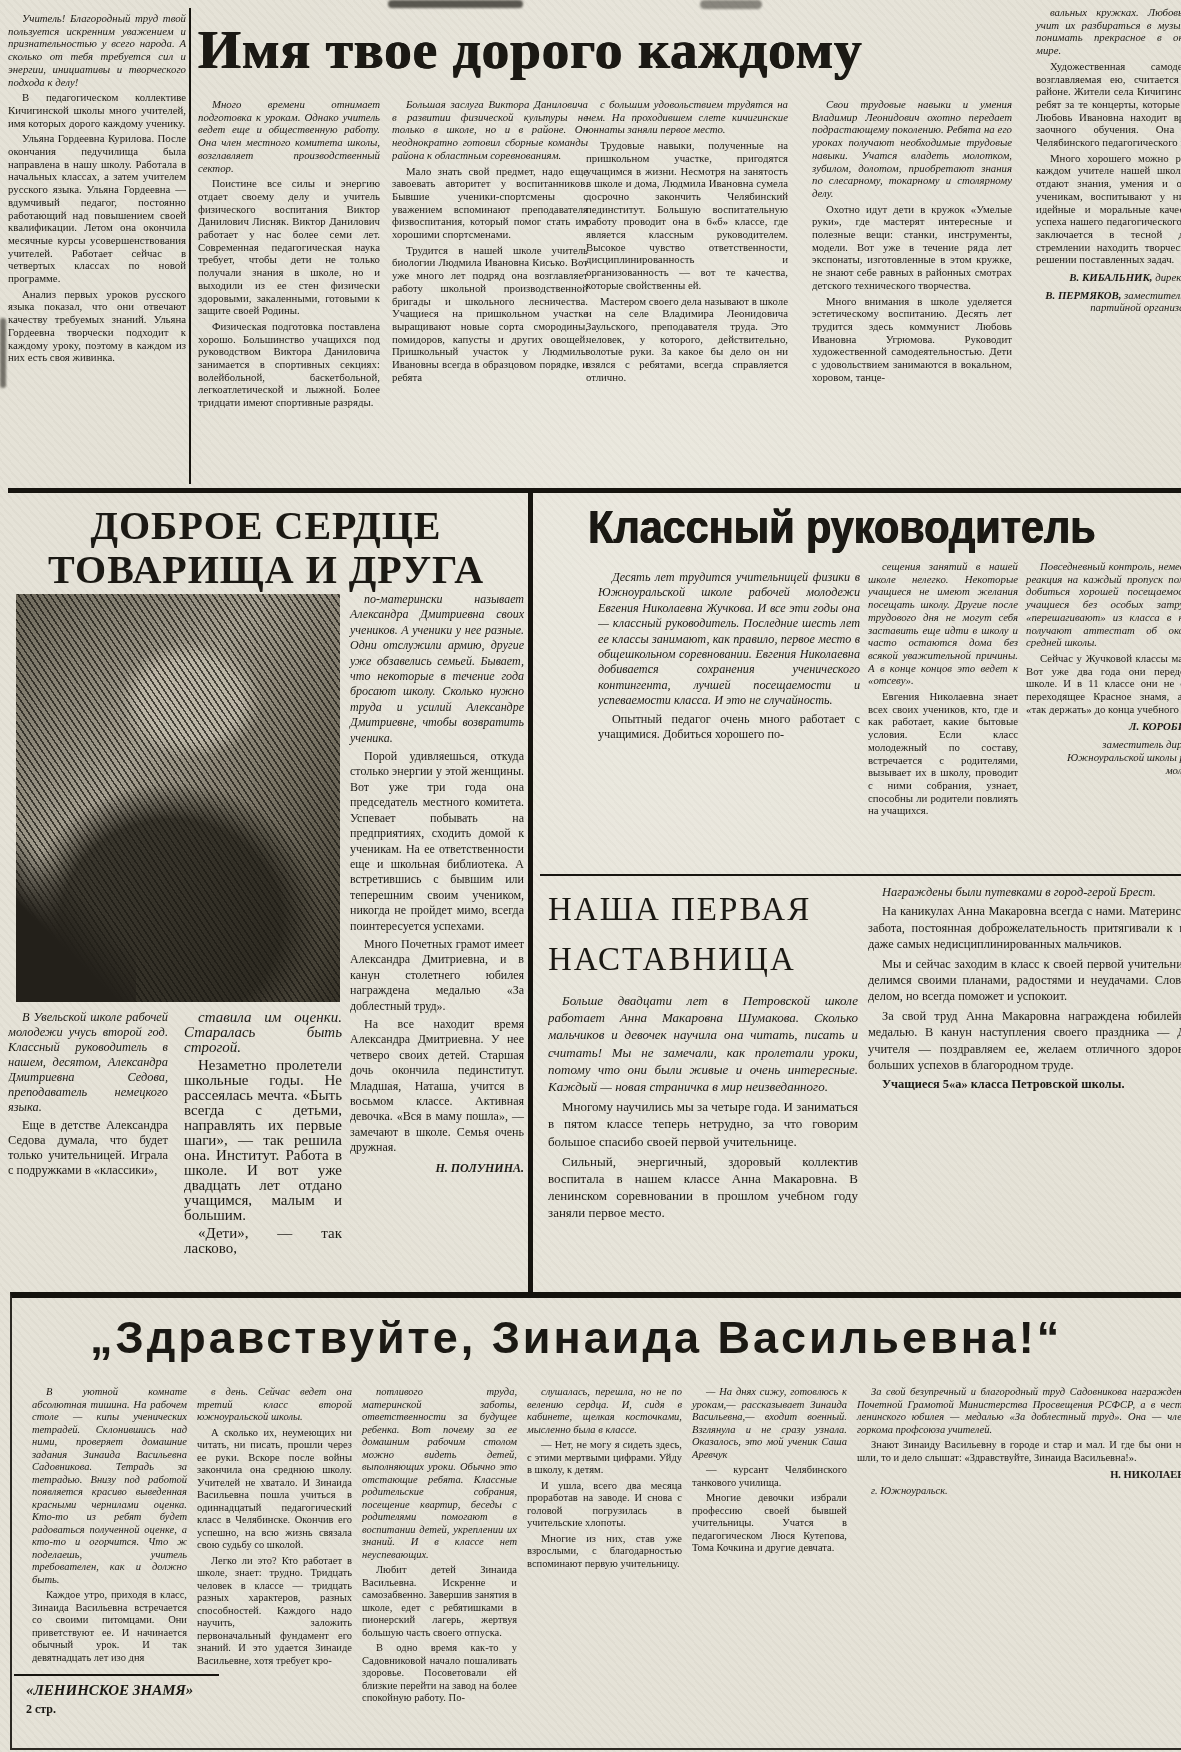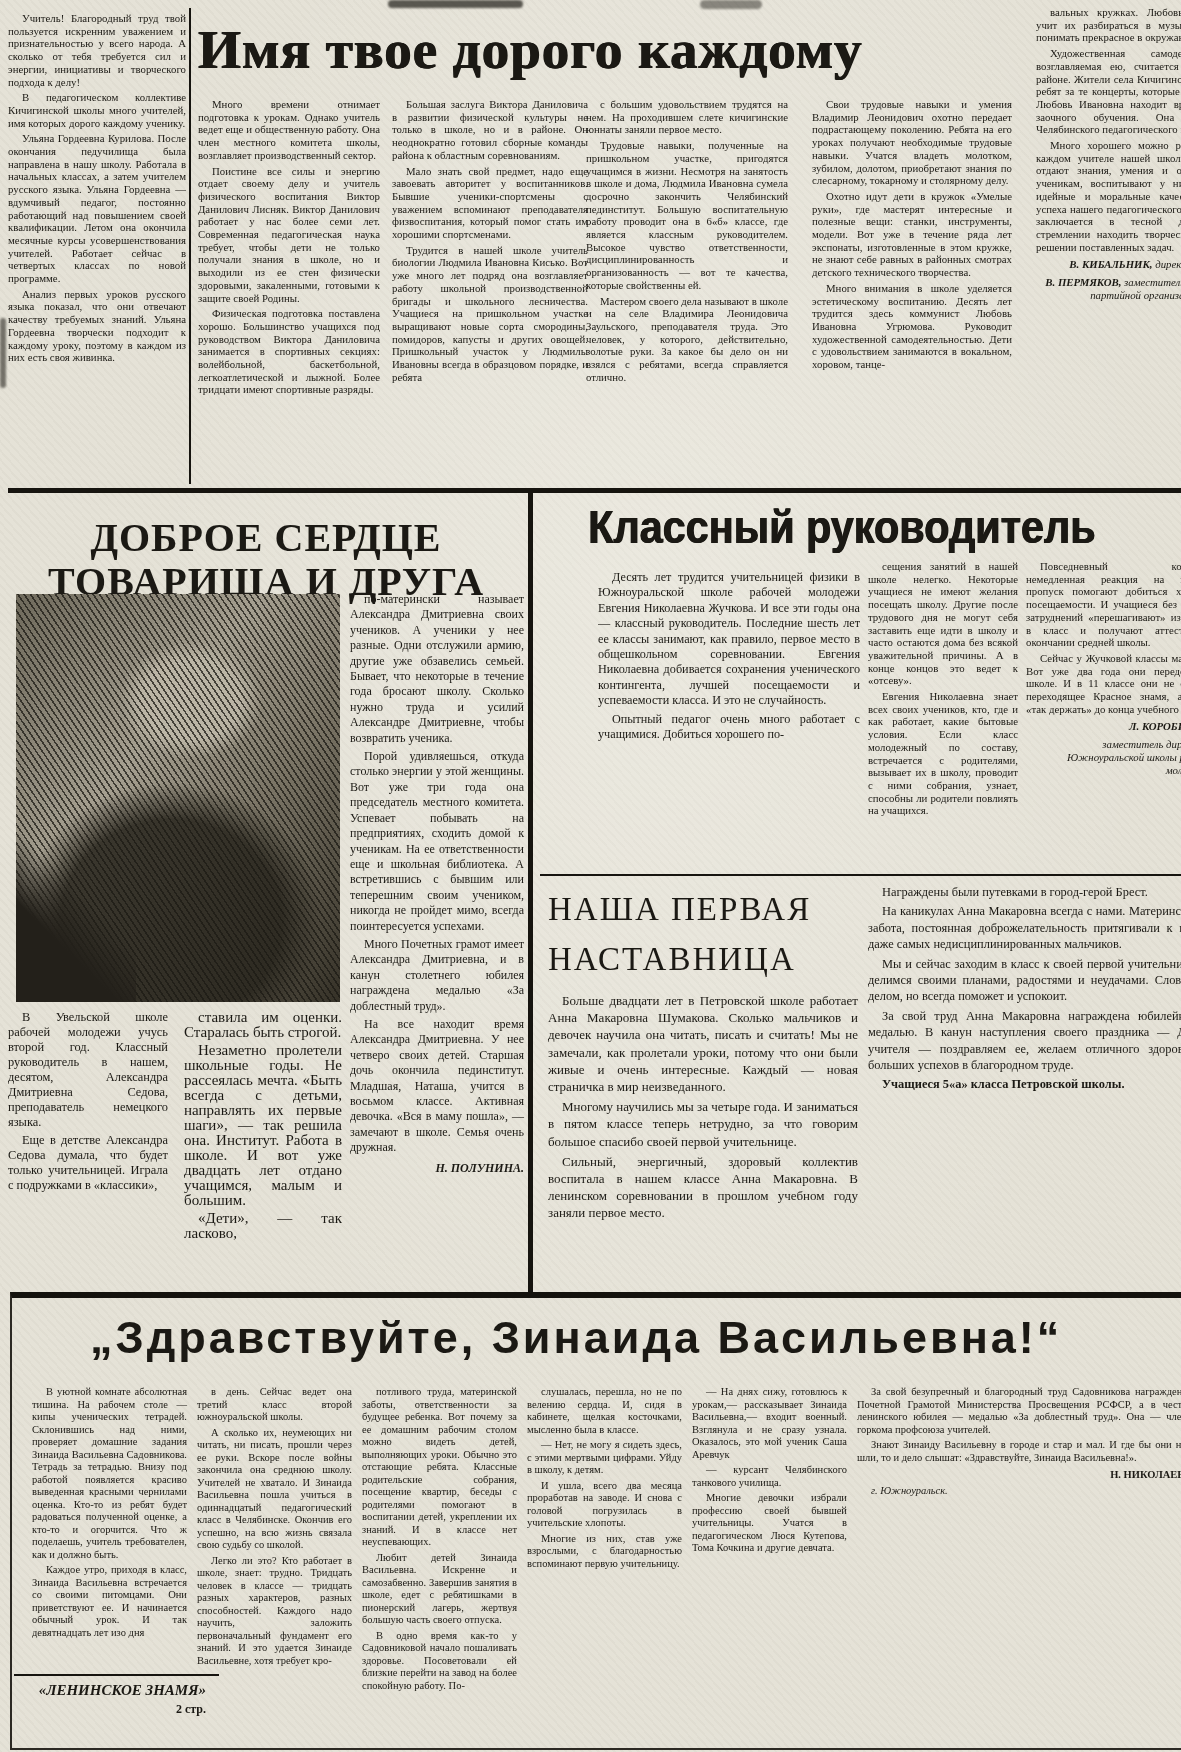--- a/index.html
+++ b/index.html
@@ -4,26 +4,26 @@
 <style>
   html,body{margin:0;padding:0;background:#777;}
   .page{position:relative;width:1181px;height:1752px;margin:0 auto;overflow:hidden;
     color:#1b1914;font-family:"Liberation Serif",serif;
     background:
       radial-gradient(ellipse at 55% 35%, rgba(255,255,250,0.25) 0%, rgba(0,0,0,0) 55%),
       repeating-linear-gradient(48deg, rgba(110,104,88,0.045) 0 2px, rgba(0,0,0,0) 2px 6px),
       #e5e2d7;}
   .abs{position:absolute;}
   .bodytext p{margin:3px 0 0;text-indent:14px;text-align:justify;}
-  .bodytext p:first-child{margin-top:0;}
+  .bodytext p:first-child{margin-top:0;font-style:italic;}
   .small{font-size:10.8px;line-height:12.7px;}
   .clip{overflow:hidden;}
   .rule{background:#16140f;}
   .headline-serif{font-weight:bold;white-space:nowrap;}
-  .center{text-align:center;margin-top:12px;}
+  .center{text-align:center;}
   .sigline{text-align:right !important;text-indent:0 !important;margin-top:5px !important;}
   .signame{font-weight:bold;font-style:italic;}
   .sigrole{font-style:italic;}
   .sig-bold{font-weight:bold;}
   .heavy{text-shadow:0.7px 0 0 currentColor,-0.4px 0 0 currentColor;}
   
   .editorial{left:8px;top:12px;width:178px;height:468px;}
   .vrule-edit{left:189px;top:8px;width:2px;height:476px;}
   .headline-main{left:198px;top:18px;font-size:55px;letter-spacing:1px;}
   .tcol{top:98px;height:388px;}
@@ -62,21 +62,21 @@
   .zbox{left:10px;top:1292px;width:1171px;height:450px;border-top:6px solid #14120d;
     border-left:2px solid #2c2923;border-bottom:2px solid #2c2923;overflow:hidden;}
   .z-headline{margin:14px 0 0 78px;font-family:"Liberation Sans",sans-serif;font-weight:bold;
     font-size:45px;letter-spacing:3px;white-space:nowrap;}
   .z-cols{display:flex;gap:10px;margin:22px 0 0 20px;}
   .zcol{width:155px;flex:0 0 auto;font-size:10.5px;line-height:12.5px;}
   .zcol-last{width:330px;flex:0 0 auto;font-size:10.5px;line-height:12.5px;}
   .z-sig-city{text-align:left !important;font-style:italic;}
   
   .footer-rule{left:14px;top:1674px;width:205px;height:2px;}
-  .footer{left:26px;top:1682px;width:180px;text-align:right;}
+  .footer{left:26px;top:1682px;width:180px;text-align:left;}
   .footer-name{font-weight:bold;font-style:italic;font-size:15px;}
   .footer-page{font-weight:bold;font-size:12px;margin-top:3px;}
   
   .smudge{background:#2b2923;border-radius:5px;filter:blur(1px);}
   .sm1{left:388px;top:0;width:135px;height:8px;opacity:.75;}
   .sm2{left:700px;top:0;width:62px;height:9px;opacity:.5;}
   .sm3{left:0;top:318px;width:6px;height:70px;opacity:.6;}
 </style>
 </head>
 <body>

